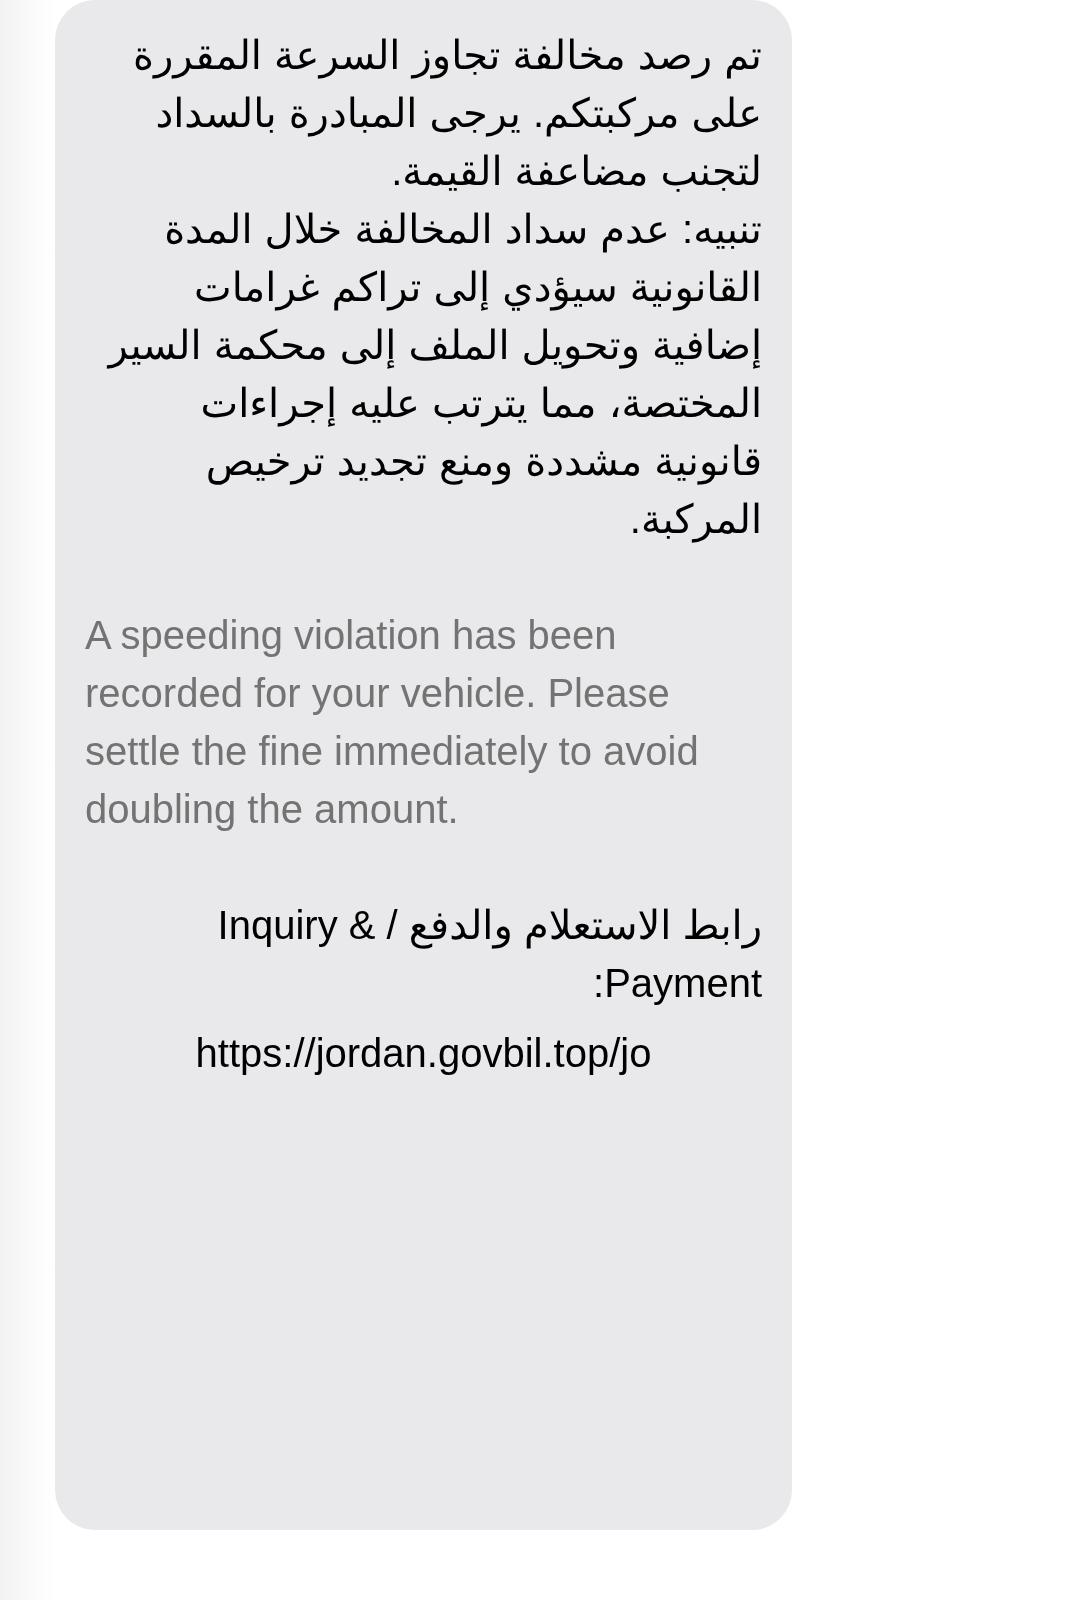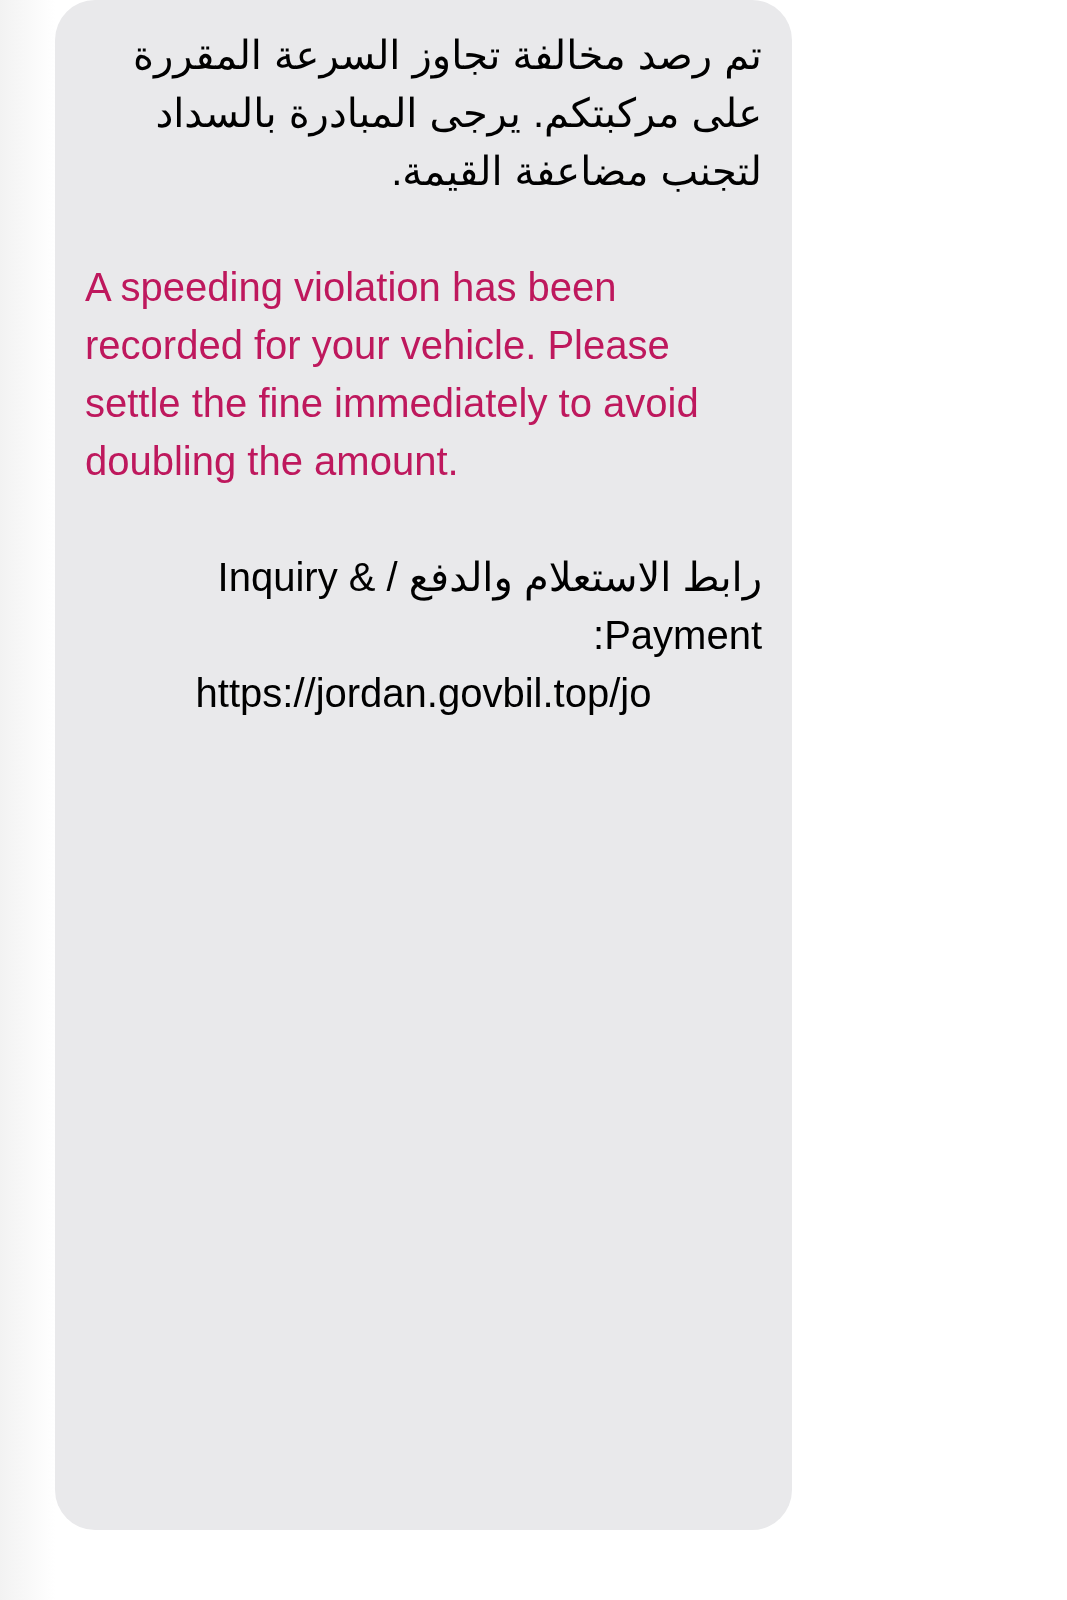--- a/index.html
+++ b/index.html
@@ -47,21 +47,21 @@
     letter-spacing: 0px;
     word-spacing: 1px;
   }
   .ar-block p {
     margin: 0;
   }
   
   .en-block {
     direction: ltr;
     text-align: left;
-    color: #be185d;
+    color: #737373;
     font-size: 40px;
     line-height: 58px;
   }
   .en-block p {
     margin: 0;
   }
   .gap {
     height: 58px;
   }
   
@@ -70,21 +70,21 @@
     color: #000000;
     font-size: 40px;
     line-height: 58px;
   }
   .link-line {
     direction: ltr;
     text-align: center;
     color: #000000;
     font-size: 40px;
     line-height: 58px;
-    margin-top: 0;
+    margin-top: 12px;
   }
   .link-line a {
     color: #000000;
     text-decoration: none;
   }
   
   .edge-shade {
     position: absolute;
     left: 0;
     top: 0;
@@ -99,20 +99,21 @@
 
 <div class="screen">
 
   <div class="edge-shade"></div>
 
   <div class="bubble">
     <div class="bubble-inner">
 
       <div class="ar-block">
         <p>تم رصد مخالفة تجاوز السرعة المقررة على مركبتكم. يرجى المبادرة بالسداد لتجنب مضاعفة القيمة.</p>
+        <p>تنبيه: عدم سداد المخالفة خلال المدة القانونية سيؤدي إلى تراكم غرامات إضافية وتحويل الملف إلى محكمة السير المختصة، مما يترتب عليه إجراءات قانونية مشددة ومنع تجديد ترخيص المركبة.</p>
       </div>
 
       <div class="gap"></div>
 
       <div class="en-block">
         <p>A speeding violation has been recorded for your vehicle. Please settle the fine immediately to avoid doubling the amount.</p>
       </div>
 
       <div class="gap"></div>
 

